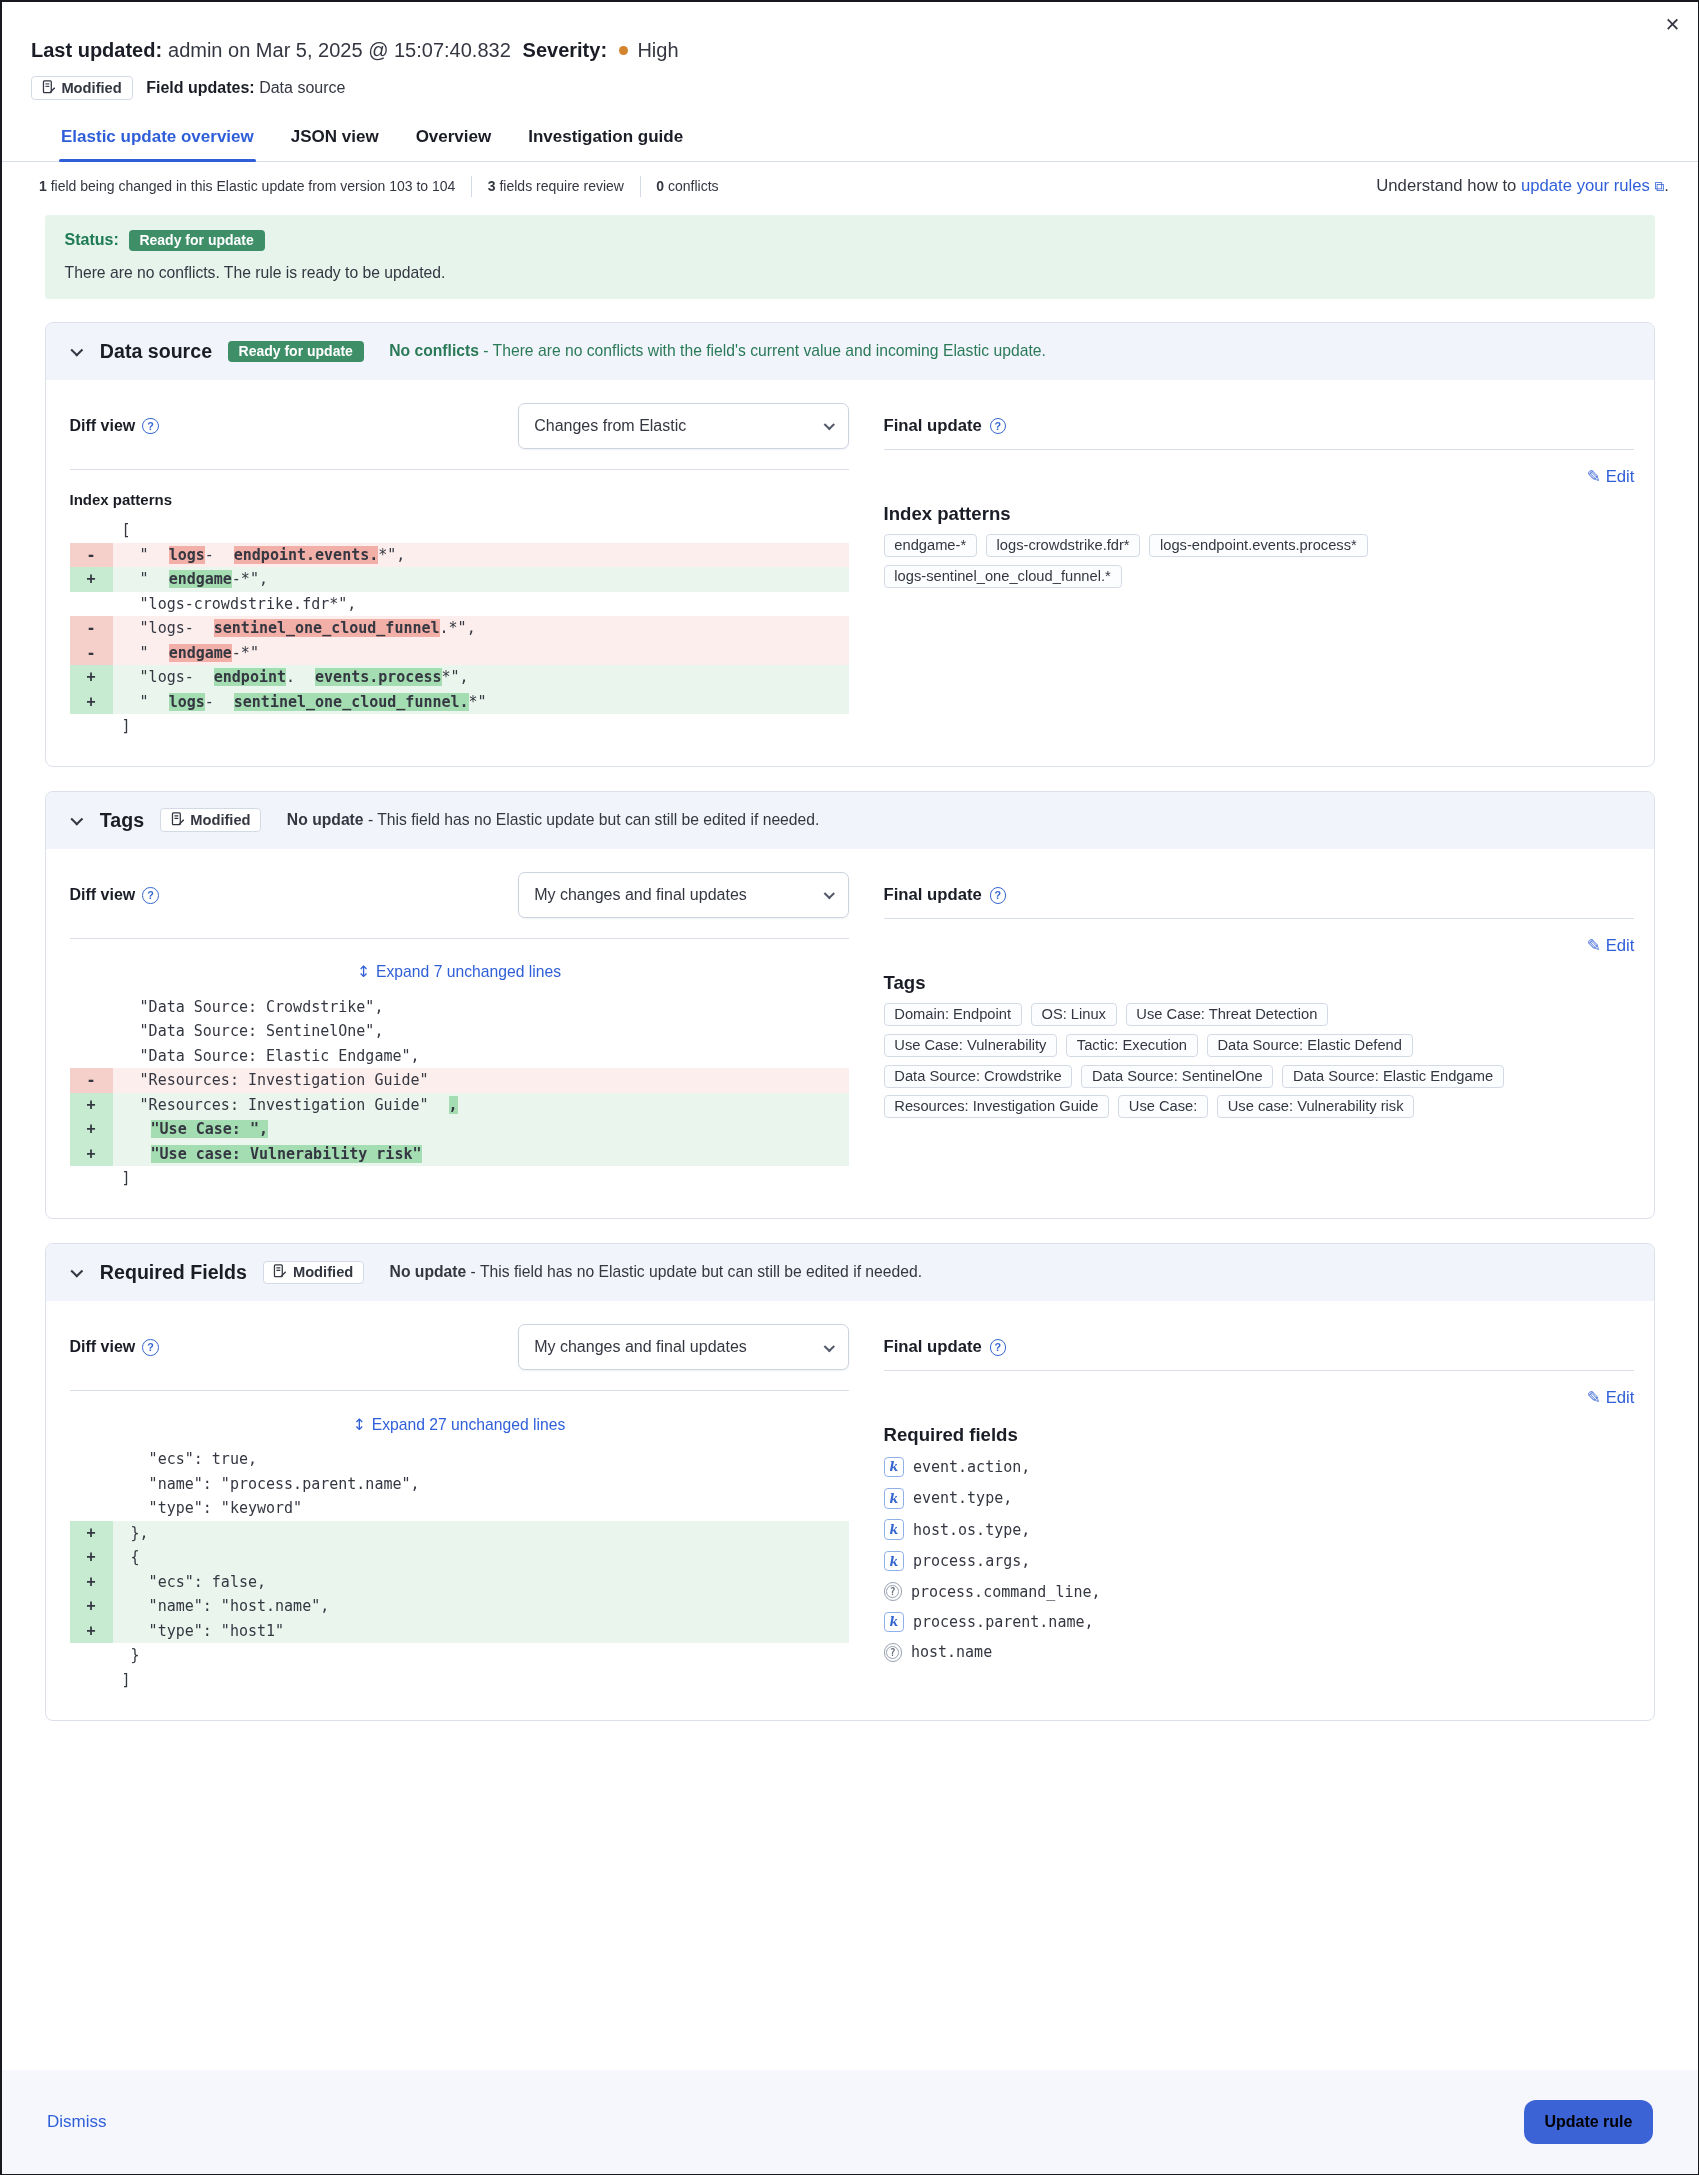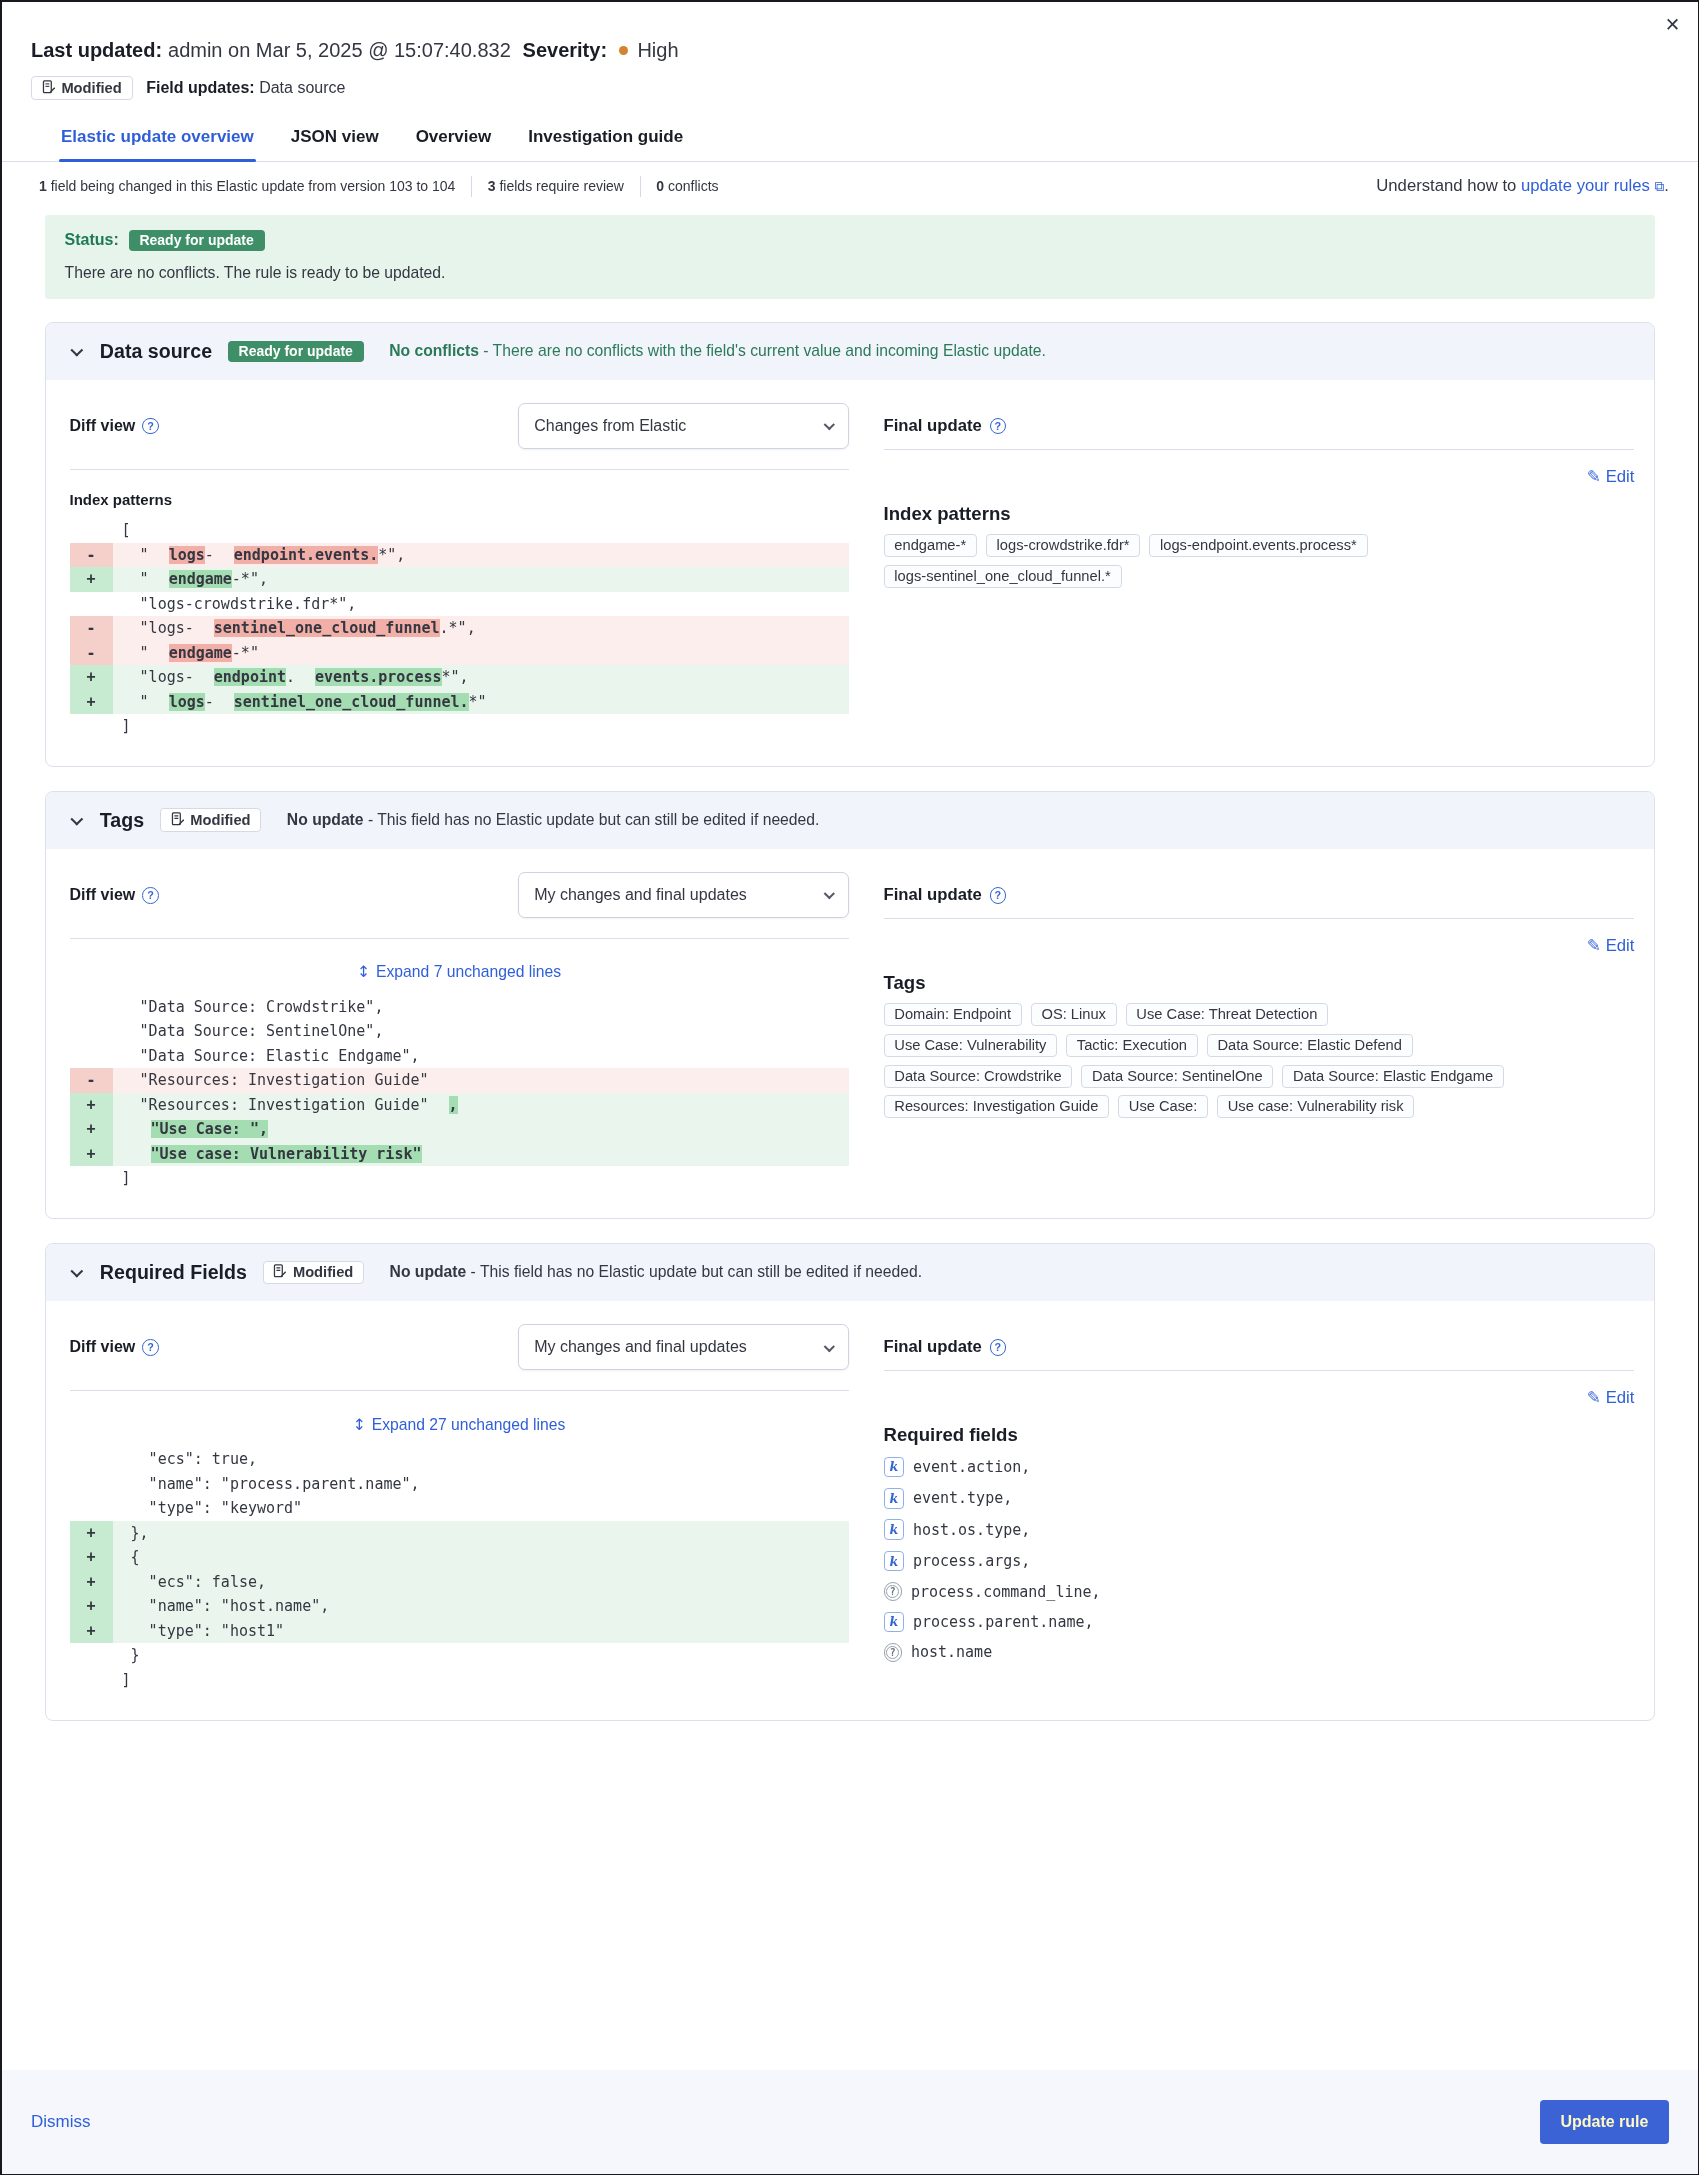--- a/index.html
+++ b/index.html
@@ -122,25 +122,25 @@
     color: #3566cf; background: #fff; display: inline-flex; align-items: center; justify-content: center;
     font-family: "DejaVu Serif", serif; font-style: italic; font-weight: 700; font-size: 12.7px;
   }
   .q-icon {
     width: 18.6px; height: 18.6px; flex: none; border: 1.5px solid #98a1b0; border-radius: 50%;
     color: #69707d; display: inline-flex; align-items: center; justify-content: center;
   }
   .q-icon span { font-size: 9.8px; font-weight: 700; border: 1px solid #98a1b0; border-radius: 50%; width: 12.7px; height: 12.7px; display: inline-flex; align-items: center; justify-content: center; }
 
   
-  .footer { margin-top: auto; background: #f5f7fc; padding: 0 29px; height: 104px; display: flex; align-items: center; justify-content: space-between; }
+  .footer { margin-top: auto; background: #f5f7fc; padding: 0 45px; height: 104px; display: flex; align-items: center; justify-content: space-between; }
   .dismiss { color: #2f5fd8; font-size: 17px; }
   .update-btn {
-    background: #3c63d6; color: #fef9c3; font-size: 16px; font-weight: 700;
-    border: none; border-radius: 4px; padding: 12.7px 20.6px; cursor: pointer;
+    background: #3c63d6; color: #000000; font-size: 16px; font-weight: 700;
+    border: none; border-radius: 12px; padding: 12.7px 20.6px; cursor: pointer;
     font-family: "Liberation Sans", sans-serif;
   }
 </style>
 </head>
 <body>
 
 <div class="modal-header">
   <span class="close-x">✕</span>
   <div class="meta-row">
     <b>Last updated:</b>

